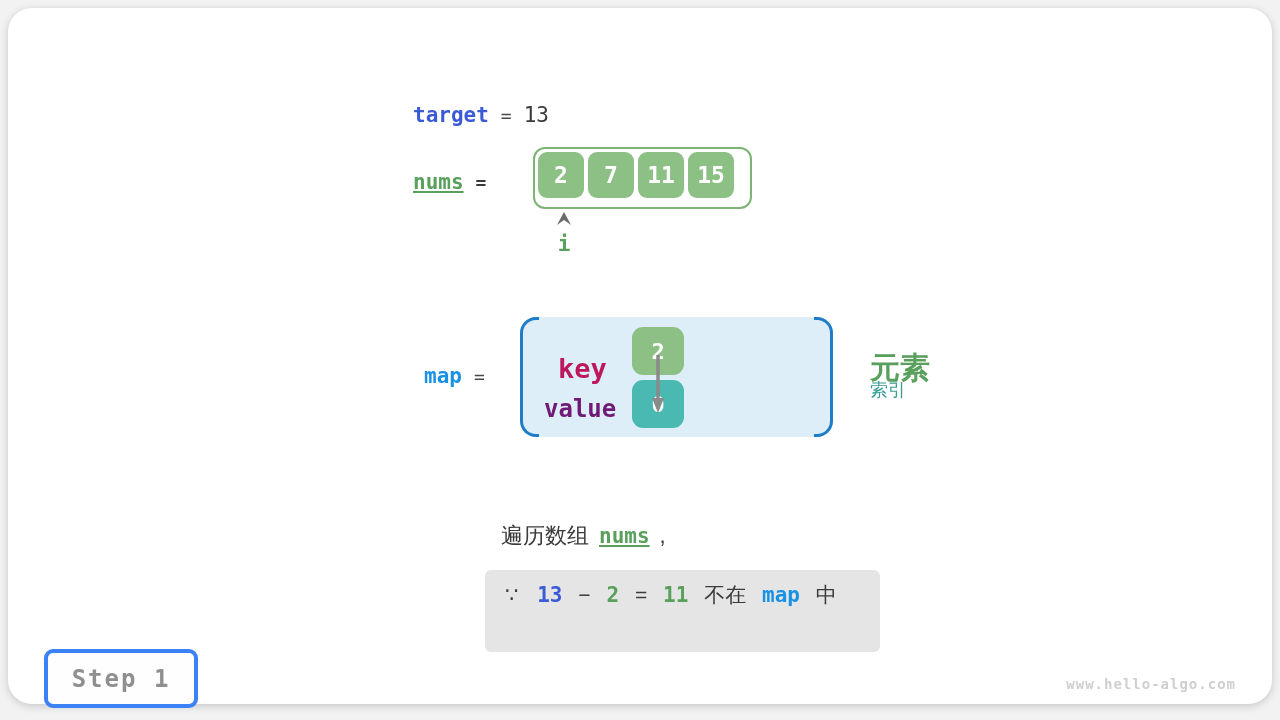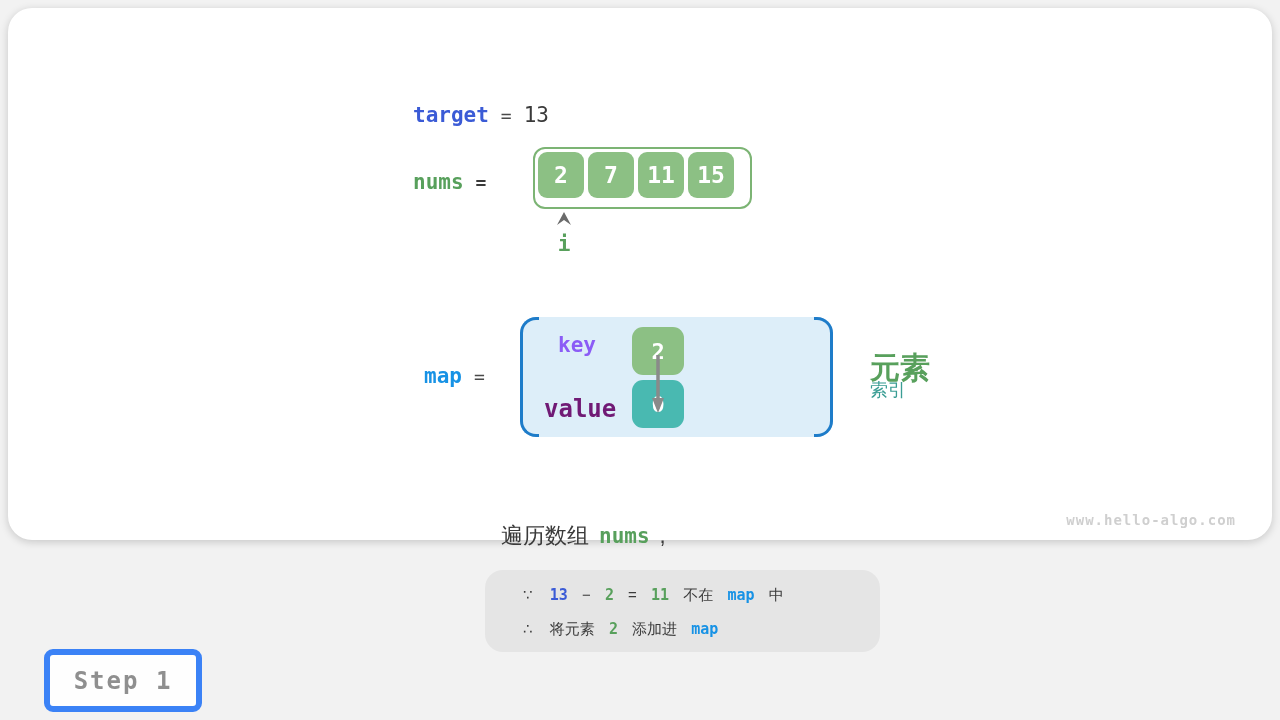--- a/index.html
+++ b/index.html
@@ -3,36 +3,36 @@
 <meta charset="utf-8">
 <style>
   html,body{margin:0;padding:0;}
   body{
     width:1280px;height:720px;position:relative;
     background:#f2f2f2;
     font-family:"Liberation Sans", sans-serif;
     overflow:hidden;
   }
   .card{
-    position:absolute;left:8px;top:8px;width:1264px;height:532px;
+    position:absolute;left:8px;top:8px;width:1264px;height:696px;
     background:#ffffff;border-radius:24px;
     box-shadow:0 2px 8px rgba(0,0,0,0.18);
   }
   .mono{font-family:"DejaVu Sans Mono","Liberation Mono",monospace;}
 
   
   .target-row{position:absolute;left:405px;top:95px;font-size:21px;display:flex;align-items:center;gap:12px;}
   .kw-blue{color:#3B5BD6;font-weight:bold;}
   .eq{color:#4a4a4a;font-size:18px;}
   .eq-bold{color:#3a3a3a;font-size:18px;font-weight:bold;}
   .plain-num{color:#3a3a3a;font-size:21px;}
 
   
   .nums-label{position:absolute;left:405px;top:162px;font-size:21px;display:flex;align-items:center;gap:12px;}
-  .kw-green{color:#58A05C;font-weight:bold;}
+  .kw-green{color:#58A05C;font-weight:bold;text-decoration:underline;}
   .array-box{
     position:absolute;left:525px;top:139px;width:209px;height:52px;
     border:2px solid #7CB474;border-radius:12px;
     display:flex;gap:4px;padding:3px;
   }
   .array-cell{
     width:46px;height:46px;background:#8CC084;border-radius:9px;
     display:flex;align-items:center;justify-content:center;
     color:#ffffff;font-size:23px;font-weight:bold;
   }
@@ -43,54 +43,54 @@
   
   .map-label{position:absolute;left:416px;top:356px;font-size:21px;display:flex;align-items:center;gap:12px;}
   .kw-skyblue{color:#1792E5;font-weight:bold;}
   .map-box{
     position:absolute;left:512px;top:309px;width:313px;height:120px;
     background:#DDEEF9;border-radius:16px;
   }
   .bracket{position:absolute;top:0;bottom:0;width:16px;}
   .bracket-left{left:0;border:3px solid #1E7CC9;border-right:none;border-radius:16px 0 0 16px;}
   .bracket-right{right:0;border:3px solid #1E7CC9;border-left:none;border-radius:0 16px 16px 0;}
-  .key-label{position:absolute;left:38px;top:16px;color:#8b5cf6;font-weight:bold;font-size:21px;}
+  .key-label{position:absolute;left:38px;top:36px;color:#be185d;font-weight:bold;font-size:27px;}
   .value-label{position:absolute;left:24px;top:78px;color:#701a75;font-weight:bold;font-size:24px;}
   .key-cell{
     position:absolute;left:112px;top:10px;width:52px;height:48px;background:#8CC084;border-radius:11px;
     display:flex;align-items:center;justify-content:center;color:#fff;font-size:22px;font-weight:bold;
   }
   .value-cell{
     position:absolute;left:112px;top:63px;width:52px;height:48px;background:#49B9B1;border-radius:11px;
     display:flex;align-items:center;justify-content:center;color:#fff;font-size:22px;font-weight:bold;
   }
   .kv-arrow{position:absolute;left:130px;top:36px;}
   .elem-label{position:absolute;left:862px;top:340px;font-size:30px;font-weight:bold;color:#58A05C;}
   .index-label{position:absolute;left:862px;top:370px;font-size:18px;font-weight:normal;color:#3A9D94;}
 
   
   .caption{position:absolute;left:493px;top:513px;font-size:22px;color:#3b3b3b;
     display:flex;align-items:center;}
   .caption .code{font-size:21px;margin:0 10px;}
   .note-box{
     position:absolute;left:477px;top:562px;width:395px;height:82px;
-    background:#E5E5E5;border-radius:18px;
-    padding:8px 0 0 38px;box-sizing:border-box;
-    font-size:15px;color:#3b3b3b;line-height:34px;
+    background:#E5E5E5;border-radius:6px;
+    padding:8px 0 0 20px;box-sizing:border-box;
+    font-size:21px;color:#3b3b3b;line-height:34px;
   }
   .note-line{white-space:nowrap;}
   .tok{margin:0 5px;}
   .tok-first{margin-right:8px;}
   .num-blue{color:#3B5BD6;font-weight:bold;}
   .num-green{color:#58A05C;font-weight:bold;}
 
   
   .step-badge{
     position:absolute;left:36px;top:641px;width:146px;height:51px;
-    background:#fefefe;border:6px solid #3b82f6;border-radius:9px;
+    background:#fefefe;border:4px solid #3b82f6;border-radius:9px;
     display:flex;align-items:center;justify-content:center;
     color:#8F8F8F;font-size:24px;font-weight:bold;letter-spacing:2px;
   }
   .watermark{
     position:absolute;right:36px;bottom:12px;
     color:#CFCFCF;font-size:14px;letter-spacing:1px;font-weight:bold;
   }
 </style>
 </head>
 <body>
@@ -148,25 +148,18 @@
       <span class="tok-first">∵</span>
       <span class="tok mono num-blue">13</span>
       <span class="tok">−</span>
       <span class="tok mono num-green">2</span>
       <span class="tok">=</span>
       <span class="tok mono num-green">11</span>
       <span class="tok">不在</span>
       <span class="tok mono kw-skyblue">map</span>
       <span class="tok">中</span>
     </div>
-    <div class="note-line">
-      <span class="tok-first">∴</span>
-      <span class="tok">将元素</span>
-      <span class="tok mono num-green">2</span>
-      <span class="tok">添加进</span>
-      <span class="tok mono kw-skyblue">map</span>
-    </div>
   </div>
 
   <div class="step-badge mono">Step 1</div>
   <div class="watermark mono">www.hello-algo.com</div>
 
 </div>
 
 </body></html>

